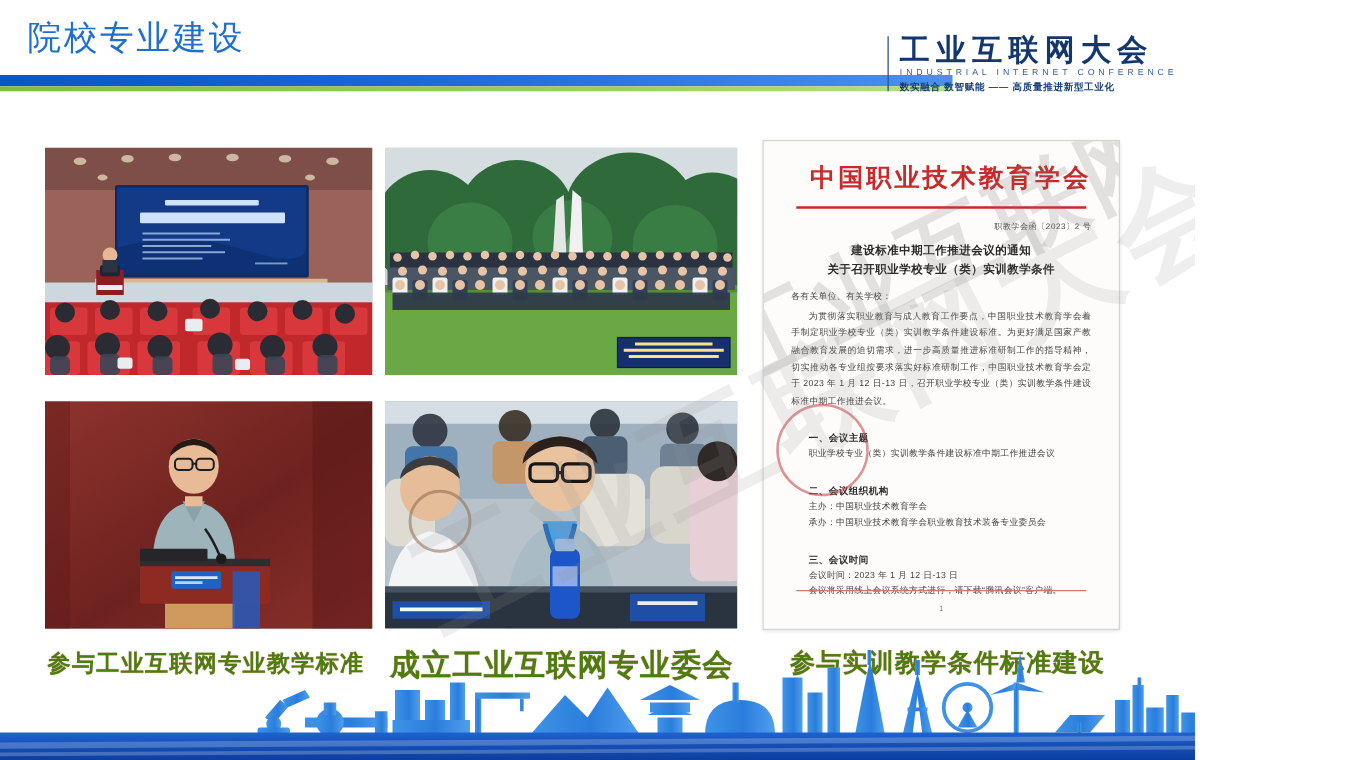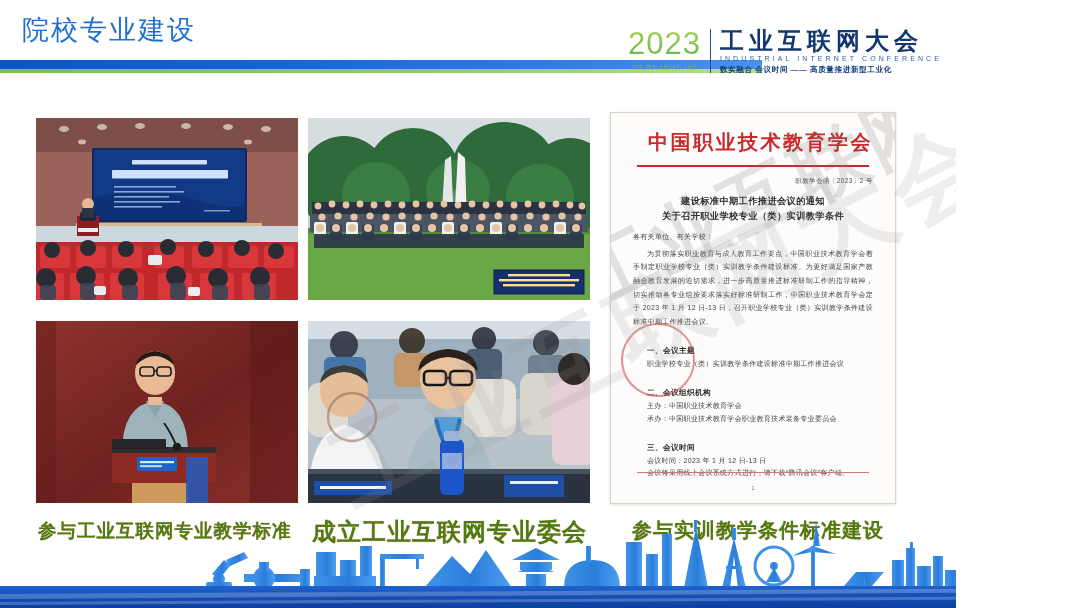--- a/index.html
+++ b/index.html
@@ -217,29 +217,25 @@
 </head>
 <body>
 
 <div class="slide">
 
   <div class="page-title">院校专业建设</div>
   <div class="header-rule"></div>
   <div class="header-rule-green"></div>
 
   <div class="logo">
-    <div class="logo-left">
-      <div class="logo-year">2023</div>
-      <div class="logo-meta">中国·苏州  8月14日-16日</div>
-    </div>
     <div class="logo-divider"></div>
     <div class="logo-right">
       <div class="logo-cn">工业互联网大会</div>
       <div class="logo-en">INDUSTRIAL INTERNET CONFERENCE</div>
-      <div class="logo-slogan">数实融合  会议时间 —— 高质量推进新型工业化</div>
+      <div class="logo-slogan">数实融合  数智赋能 —— 高质量推进新型工业化</div>
     </div>
   </div>
 
   <div class="photo photo-1">
     <svg viewBox="0 0 262 182" preserveAspectRatio="none">
       <rect width="262" height="182" fill="#8d5a52"></rect>
       <rect x="0" y="0" width="262" height="34" fill="#7d4f48"></rect>
       <g fill="#e8d9c0" opacity=".75">
         <ellipse cx="28" cy="11" rx="5" ry="3"></ellipse>
           <ellipse cx="66" cy="9" rx="5" ry="3"></ellipse>

